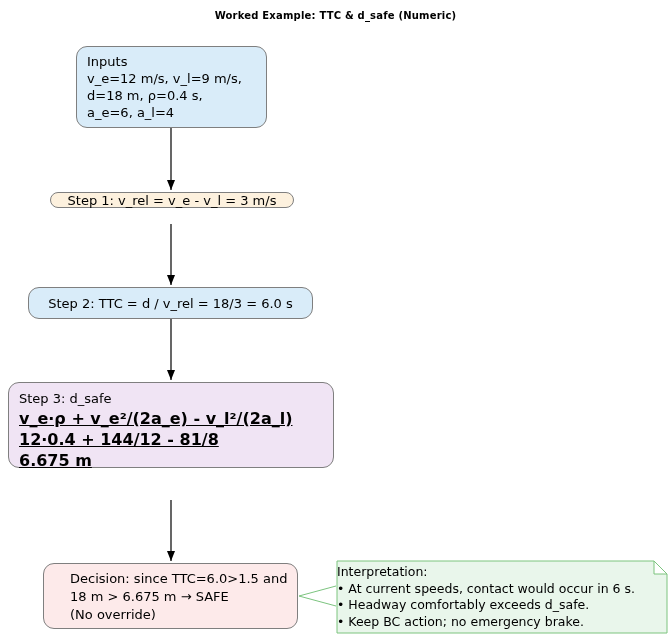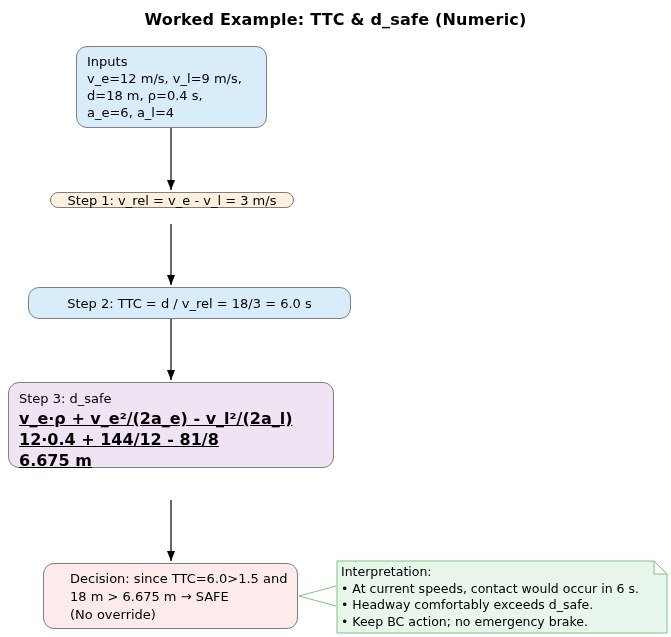--- a/index.html
+++ b/index.html
@@ -23,21 +23,21 @@
     height: 637px;
     pointer-events: none;
   }
   .title {
     position: absolute;
     left: 0;
     top: 10px;
     width: 671px;
     text-align: center;
     font-weight: bold;
-    font-size: 16px;
+    font-size: 10px;
     letter-spacing: 0.2px;
   }
   .node {
     position: absolute;
     box-sizing: border-box;
     border: 1px solid #7f7f7f;
     border-radius: 11px;
     font-size: 13px;
   }
   .node-inputs {
@@ -46,21 +46,21 @@
     padding: 6px 10px;
     line-height: 17px;
   }
   .node-step1 {
     left: 50px; top: 192px;
     width: 244px; height: 16px;
     display: flex; align-items: center; justify-content: center;
   }
   .node-step2 {
     left: 28px; top: 287px;
-    width: 323px; height: 32px;
+    width: 285px; height: 32px;
     display: flex; align-items: center; justify-content: center;
   }
   .node-step3 {
     left: 8px; top: 382px;
     width: 326px; height: 86px;
     padding: 6px 10px;
   }
   .node-step3 .heading {
     line-height: 19px;
     font-size: 13px;
@@ -73,24 +73,24 @@
     text-decoration: underline;
   }
   .node-decision {
     left: 43px; top: 563px;
     width: 255px; height: 66px;
     padding: 6px 26px;
     line-height: 18px;
   }
   .note-text {
     position: absolute;
-    left: 329px; top: 561px;
+    left: 337px; top: 561px;
     width: 330px; height: 52px;
     box-sizing: border-box;
-    padding: 3px 12px;
+    padding: 3px 0;
     font-size: 12.5px;
     line-height: 16.5px;
     white-space: nowrap;
   }
   .line { white-space: nowrap; }
 </style>
 </head>
 <body>
 
 <div class="canvas">

